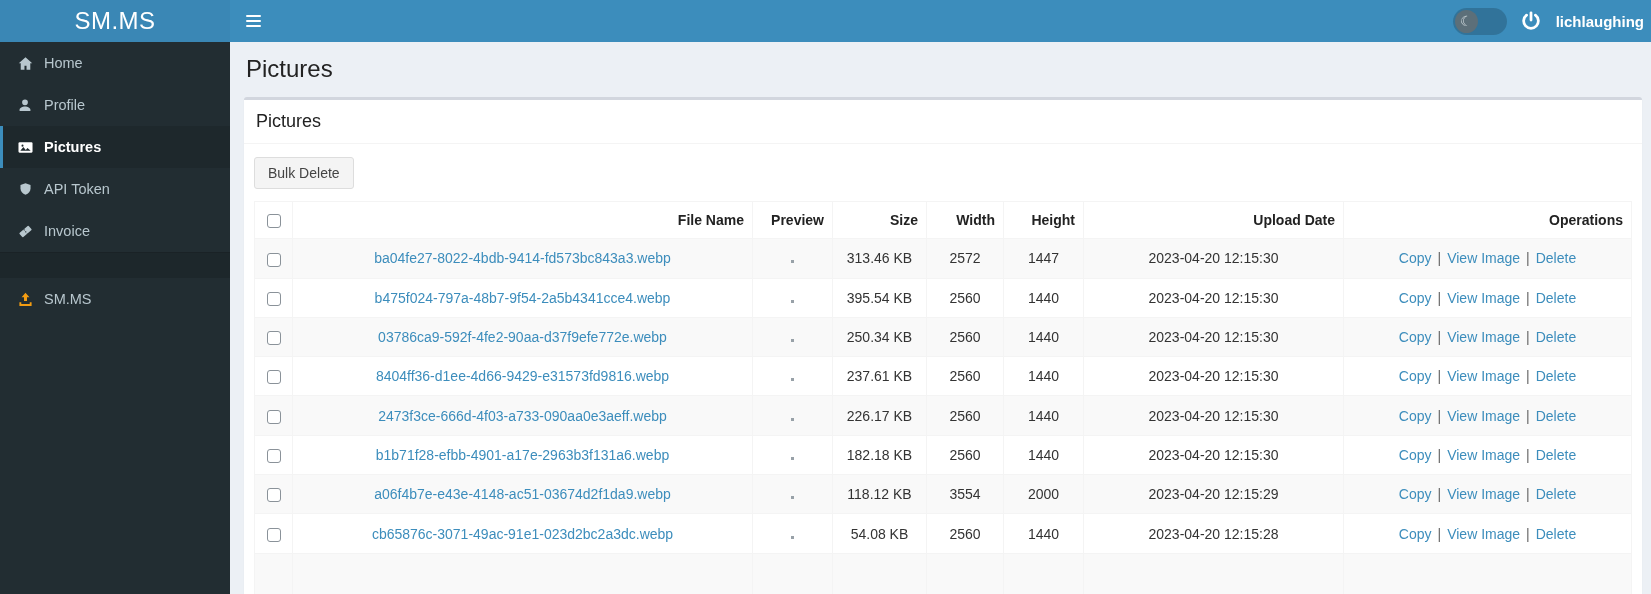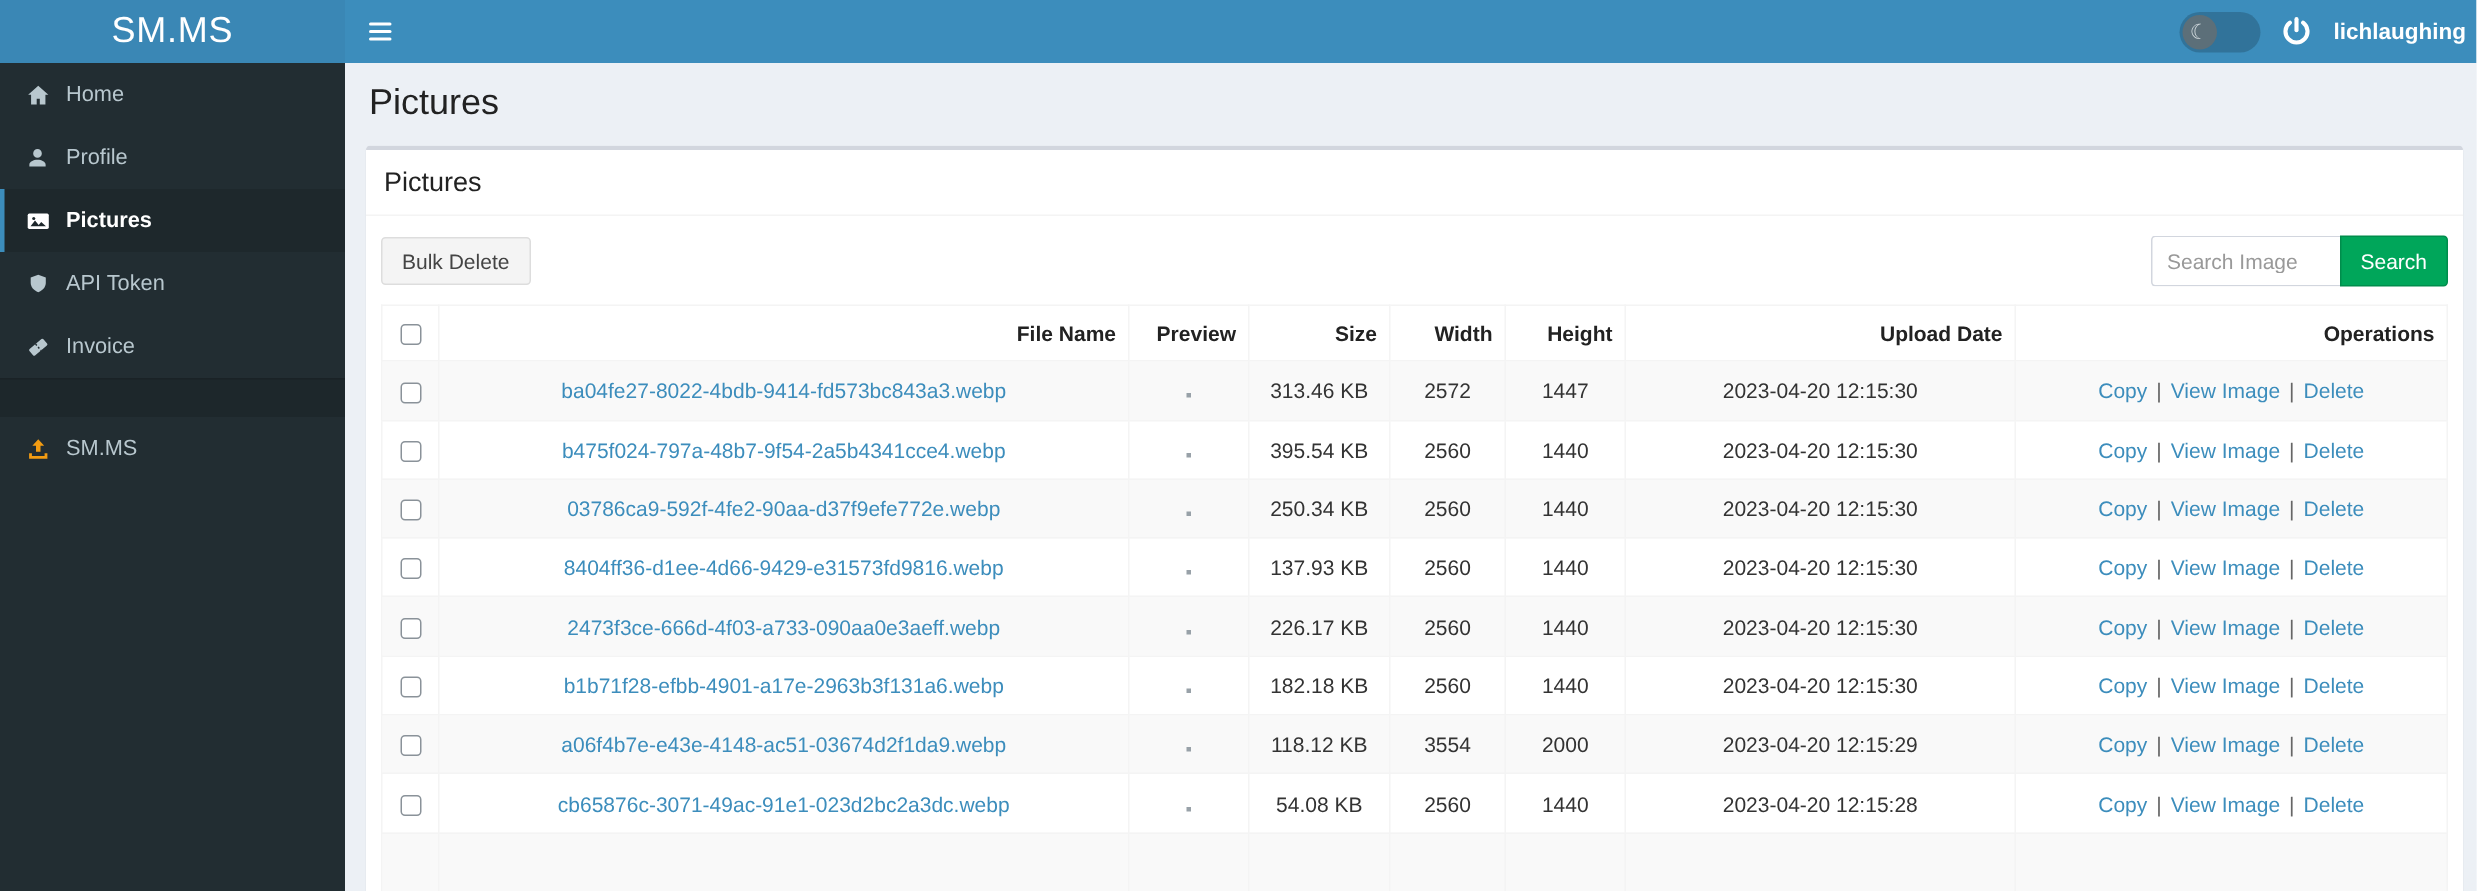--- a/index.html
+++ b/index.html
@@ -169,24 +169,20 @@
     <h1 class="page-title">Pictures</h1>
 
     <div class="box">
       <div class="box-header">
         <h3 class="box-title">Pictures</h3>
       </div>
       <div class="box-body">
 
         <div class="toolbar">
           <button class="btn-default">Bulk Delete</button>
-          <div class="search-group">
-            <input class="search-input" type="text" placeholder="Search Image" style="">
-            <button class="btn-success">Search</button>
-          </div>
         </div>
 
         <table>
           <colgroup>
             <col style="width:38px">
               <col style="width:460px">
               <col style="width:80px">
               <col style="width:94px">
             <col style="width:77px">
               <col style="width:80px">
@@ -245,21 +241,21 @@
                 <td>2023-04-20 12:15:30</td>
                 <td>
                   <a class="tlink">Copy</a><span class="op-sep">|</span><a class="tlink">View Image</a><span class="op-sep">|</span><a class="tlink">Delete</a>
                 </td>
               </tr>
 
               <tr>
                 <td><input type="checkbox" style=""></td>
                 <td><a class="tlink">8404ff36-d1ee-4d66-9429-e31573fd9816.webp</a></td>
                 <td><span class="dot"></span></td>
-                <td>137.93 KB</td>
+                <td>237.61 KB</td>
                 <td>2560</td>
                 <td>1440</td>
                 <td>2023-04-20 12:15:30</td>
                 <td>
                   <a class="tlink">Copy</a><span class="op-sep">|</span><a class="tlink">View Image</a><span class="op-sep">|</span><a class="tlink">Delete</a>
                 </td>
               </tr>
 
               <tr>
                 <td><input type="checkbox" style=""></td>

